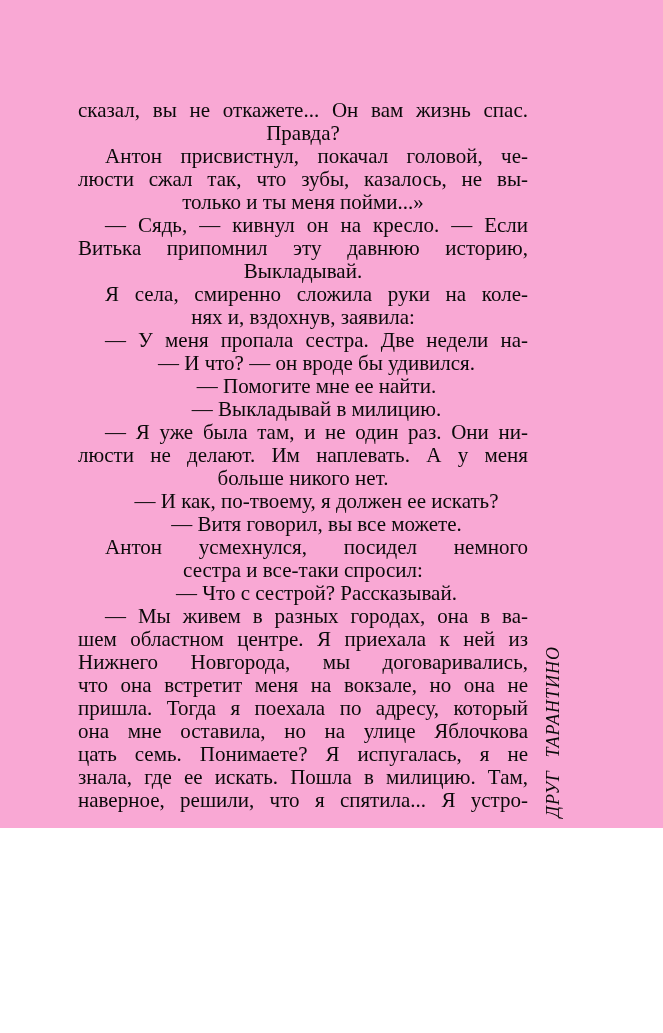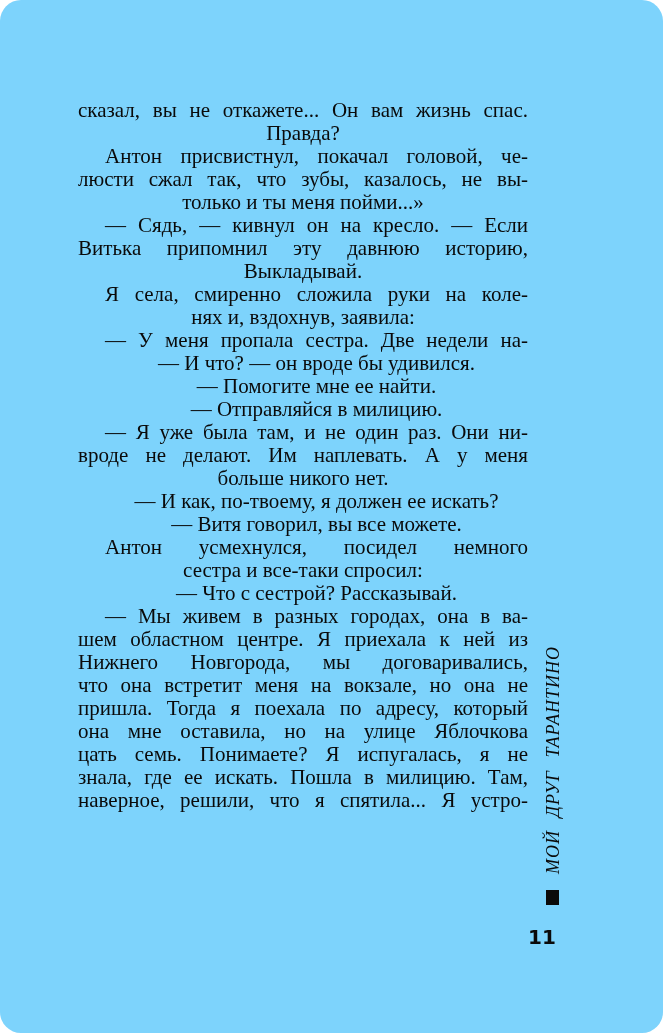--- a/index.html
+++ b/index.html
@@ -3,26 +3,25 @@
 <meta charset="utf-8">
 <style>
   html, body {
     margin: 0;
     padding: 0;
     background: #ffffff;
   }
   .page {
     position: relative;
     width: 663px;
-    height: 1033px;
-    background: #7dd3fc;
+    height: 828px;
+    background: #f9a8d4;
     overflow: hidden;
     font-family: "Liberation Serif", "DejaVu Serif", serif;
     color: #0a0a0a;
-    border-radius: 21px;
   }
   .text-block {
     position: absolute;
     left: 78px;
     top: 99px;
     width: 450px;
   }
   .line {
     height: 23px;
     line-height: 23px;
@@ -84,23 +83,23 @@
       <div class="line just">люсти сжал так, что зубы, казалось, не вы-</div>
       <div class="line">только и ты меня пойми...»</div>
       <div class="line ind just">— Сядь, — кивнул он на кресло. — Если</div>
       <div class="line just">Витька припомнил эту давнюю историю,</div>
       <div class="line">Выкладывай.</div>
       <div class="line ind just">Я села, смиренно сложила руки на коле-</div>
       <div class="line">нях и, вздохнув, заявила:</div>
       <div class="line ind just">— У меня пропала сестра. Две недели на-</div>
       <div class="line ind">— И что? — он вроде бы удивился.</div>
       <div class="line ind">— Помогите мне ее найти.</div>
-      <div class="line ind">— Отправляйся в милицию.</div>
+      <div class="line ind">— Выкладывай в милицию.</div>
       <div class="line ind just">— Я уже была там, и не один раз. Они ни-</div>
-      <div class="line just">вроде не делают. Им наплевать. А у меня</div>
+      <div class="line just">люсти не делают. Им наплевать. А у меня</div>
       <div class="line">больше никого нет.</div>
       <div class="line ind">— И как, по-твоему, я должен ее искать?</div>
       <div class="line ind">— Витя говорил, вы все можете.</div>
       <div class="line ind just">Антон усмехнулся, посидел немного</div>
       <div class="line">сестра и все-таки спросил:</div>
       <div class="line ind">— Что с сестрой? Рассказывай.</div>
       <div class="line ind just">— Мы живем в разных городах, она в ва-</div>
       <div class="line just">шем областном центре. Я приехала к ней из</div>
       <div class="line just">Нижнего Новгорода, мы договаривались,</div>
       <div class="line just">что она встретит меня на вокзале, но она не</div>

